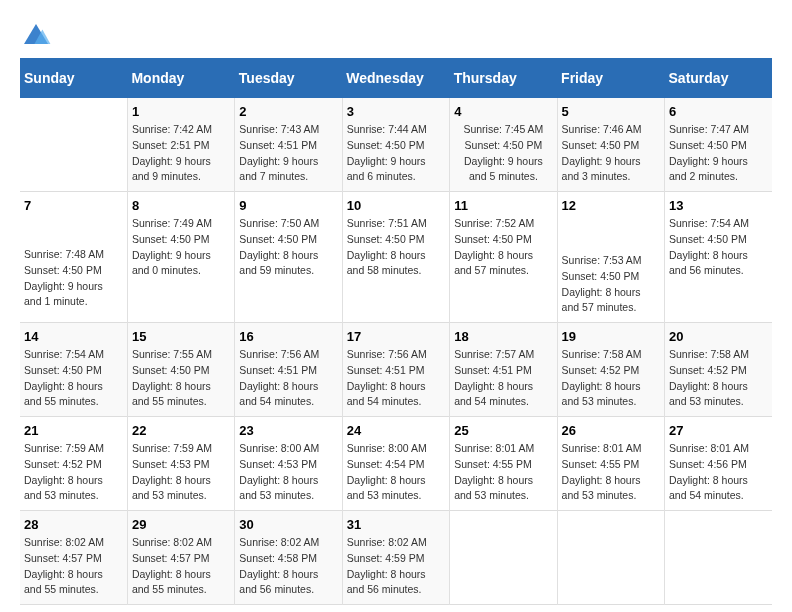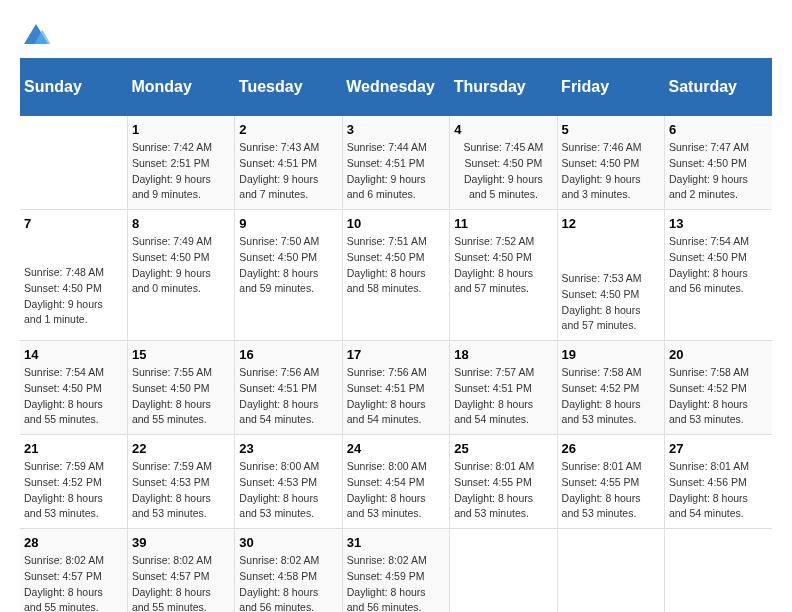--- a/index.html
+++ b/index.html
@@ -47,23 +47,23 @@
       color: #555;
     }
     table {
       width: 100%;
       border-collapse: collapse;
       font-size: 11px;
     }
     thead tr th {
       background-color: #2a6db5;
       color: #fff;
-      padding: 20px 4px;
+      padding: 12px 4px;
       text-align: left;
-      font-size: 16px;
+      font-size: 14px;
       font-weight: bold;
     }
     tbody tr {
       border-bottom: 1px solid #ddd;
     }
     tbody tr:nth-child(odd) {
       background-color: #f9f9f9;
     }
     tbody tr:nth-child(even) {
       background-color: #fff;
@@ -141,21 +141,21 @@
         <td>
           <span class="day-num">2</span>
           <div class="day-info" style="white-space: pre-line;">Sunrise: 7:43 AM
 Sunset: 4:51 PM
 Daylight: 9 hours
 and 7 minutes.</div>
         </td>
         <td>
           <span class="day-num">3</span>
           <div class="day-info" style="white-space: pre-line;">Sunrise: 7:44 AM
-Sunset: 4:51 PM
+Sunset: 4:50 PM
 Daylight: 9 hours
 and 6 minutes.</div>
         </td>
         <td>
           <span class="day-num">4</span>
           <div class="day-info" style="white-space: pre-line; text-align: center;">Sunrise: 7:45 AM
 Sunset: 4:50 PM
 Daylight: 9 hours
 and 5 minutes.</div>
         </td>
@@ -329,21 +329,21 @@
       </tr>
       <tr>
         <td>
           <span class="day-num">28</span>
           <div class="day-info" style="white-space: pre-line;">Sunrise: 8:02 AM
 Sunset: 4:57 PM
 Daylight: 8 hours
 and 55 minutes.</div>
         </td>
         <td>
-          <span class="day-num">39</span>
+          <span class="day-num">29</span>
           <div class="day-info" style="white-space: pre-line;">Sunrise: 8:02 AM
 Sunset: 4:57 PM
 Daylight: 8 hours
 and 55 minutes.</div>
         </td>
         <td>
           <span class="day-num">30</span>
           <div class="day-info" style="white-space: pre-line;">Sunrise: 8:02 AM
 Sunset: 4:58 PM
 Daylight: 8 hours

